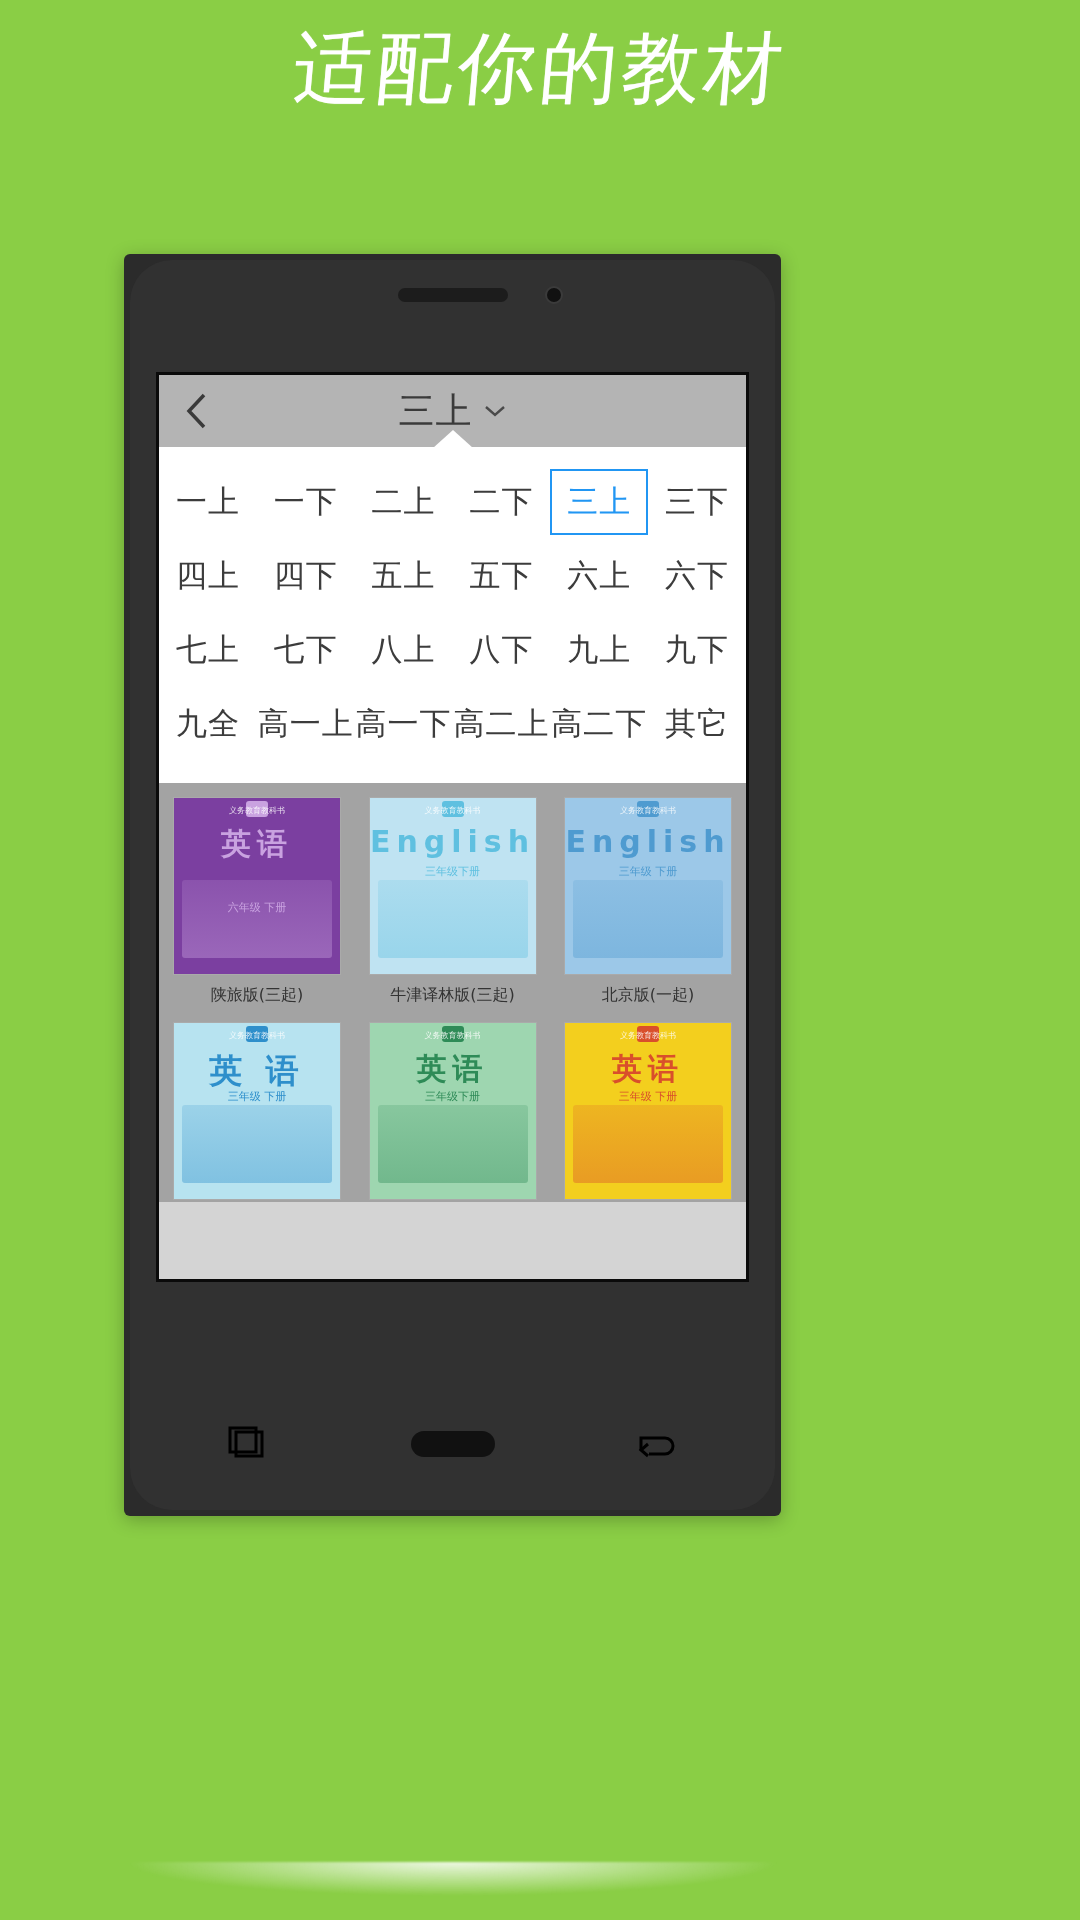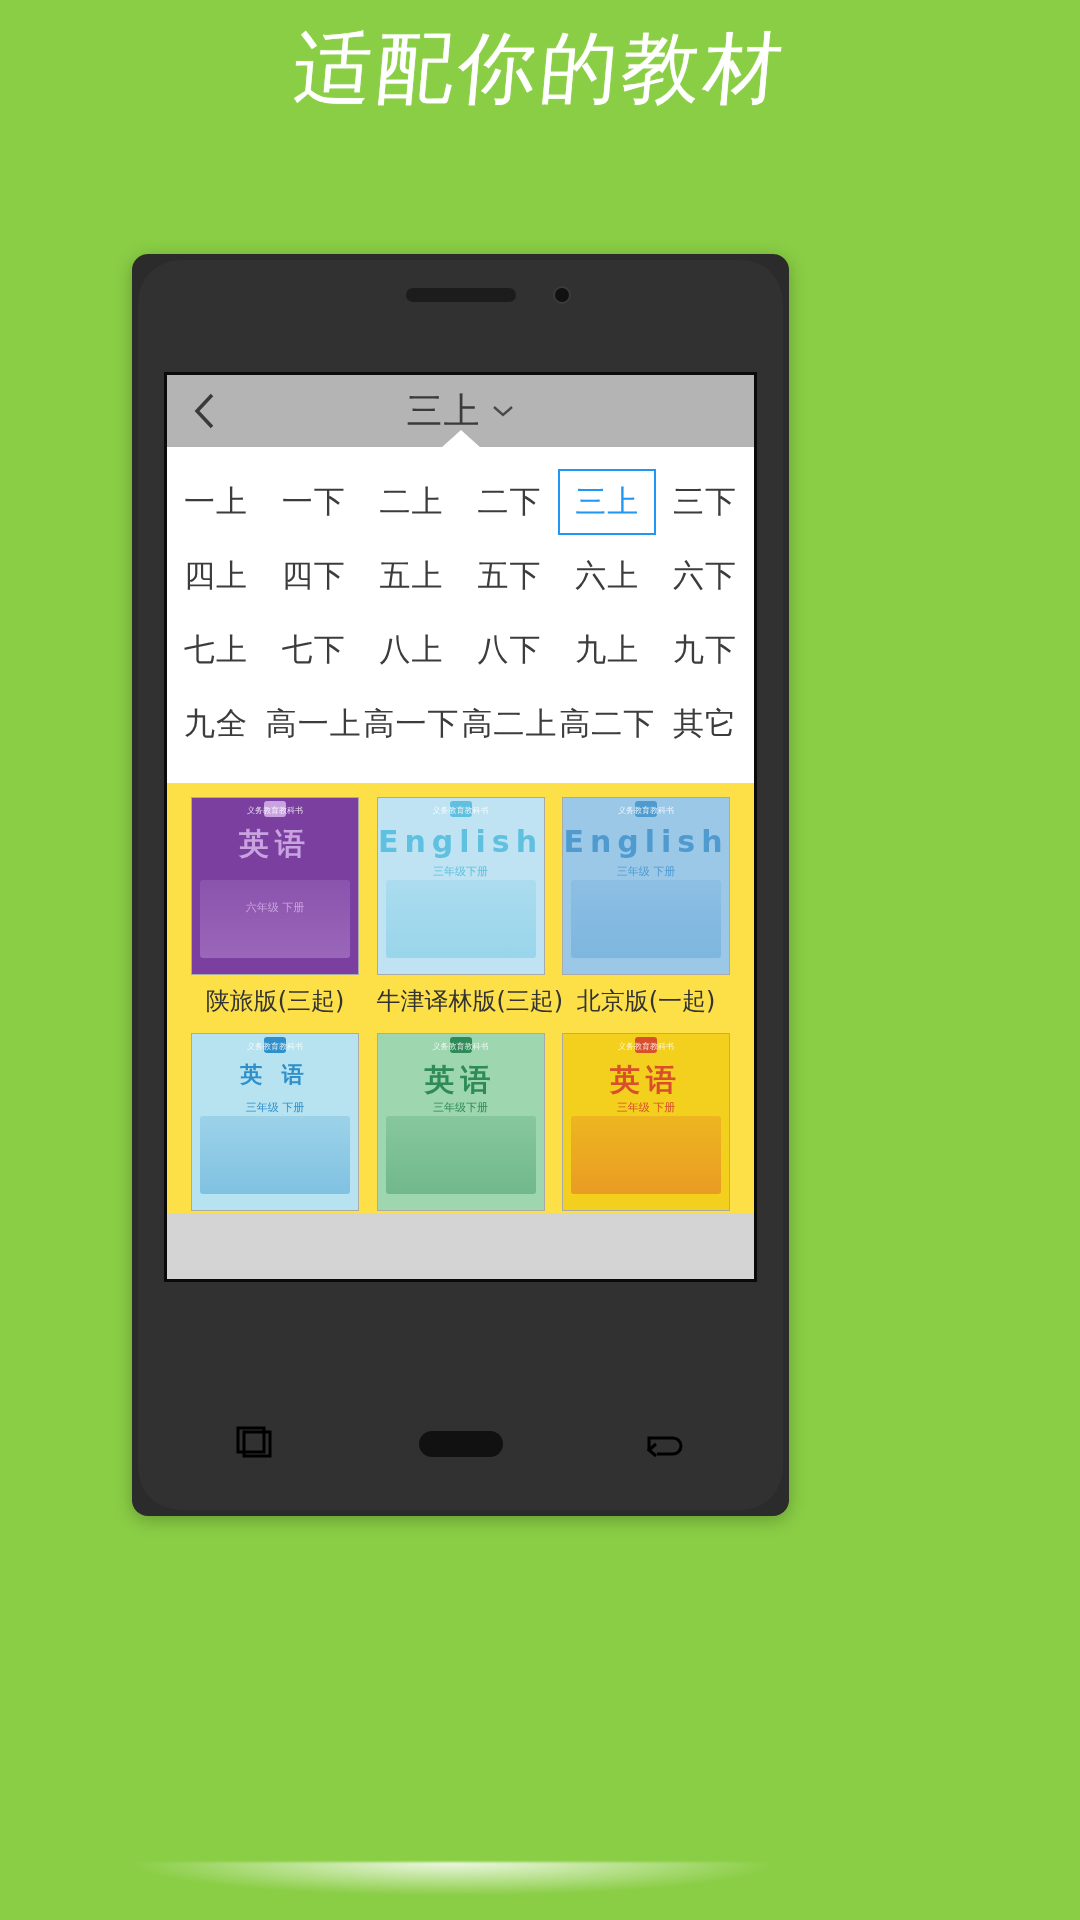--- a/index.html
+++ b/index.html
@@ -25,24 +25,24 @@
   .promo-sub {
     color:#ffffff;
     font-size:47px;
     margin-top:36px;
     letter-spacing:2px;
     font-weight:400;
   }
   
   .phone {
     position:absolute;
-    left:132px; top:254px;
+    left:124px; top:254px;
     width:657px; height:1262px;
     background:#2b2b2b;
-    border-radius:16px;
+    border-radius:6px;
     box-shadow:0 4px 18px rgba(0,0,0,.25);
   }
   .phone-inner-shade{
     position:absolute; inset:6px;
     border-radius:42px;
     background:#313131;
   }
   .speaker {
     position:absolute; left:50%; top:34px;
     transform:translateX(-50%);
@@ -118,36 +118,36 @@
     font-size:31px;color:#3c3c3c;
     position:relative;
     letter-spacing:1px;
   }
   .grade-cell.selected{
     border:2px solid #2196F3;
     color:#2196F3;
   }
   
   .book-area{
-    background:#fde047;
-    padding:0 10px;
+    background:#a3a3a3;
+    padding:0 0;
   }
   .book-row{
     display:flex; justify-content:space-between;
     padding:14px 14px 2px 14px;
   }
   .book-cell{ width:168px; text-align:center; }
   .book-cover{
     width:168px; height:178px;
     border:1px solid #aaa;
     position:relative; overflow:hidden;
     background:#eee;
   }
   .book-label{
-    font-size:24px; color:#333; margin-top:10px; letter-spacing:0px;
+    font-size:16px; color:#333; margin-top:10px; letter-spacing:0px;
     white-space:nowrap;
   }
   .cover-top{
     position:absolute; left:0; right:0; top:0; height:26px;
     font-size:8px; color:#fff; text-align:center; line-height:26px;
     opacity:.85;
   }
   .cover-title{
     position:absolute; left:0;right:0; top:26px;
     text-align:center; font-weight:bold;
@@ -278,21 +278,21 @@
               <div class="cover-foot"></div>
             </div>
             <div class="book-label">北京版(一起)</div>
           </div>
         </div>
         <div class="book-row">
           <div class="book-cell">
             <div class="book-cover" style="background: rgb(183, 227, 240);">
               <div class="crest" style="background:#2E8FCB"></div>
               <div class="cover-top">义务教育教科书</div>
-              <div class="cover-title" style="font-size:22px;color:#2E8FCB;">英 语</div>
+              <div class="cover-title" style="font-size:33px;color:#2E8FCB;">英 语</div>
               <div class="cover-sub" style="top:66px;color:#2E8FCB;">三年级 下册</div>
               <div class="cover-art" style="background:linear-gradient(180deg,#2E8FCB33,#2E8FCB66);"></div>
               <div class="cover-foot"></div>
             </div>
           </div>
           <div class="book-cell">
             <div class="book-cover" style="background: rgb(158, 214, 176);">
               <div class="crest" style="background:#2E8B57"></div>
               <div class="cover-top">义务教育教科书</div>
               <div class="cover-title" style="font-size:30px;color:#2E8B57;">英语</div>

